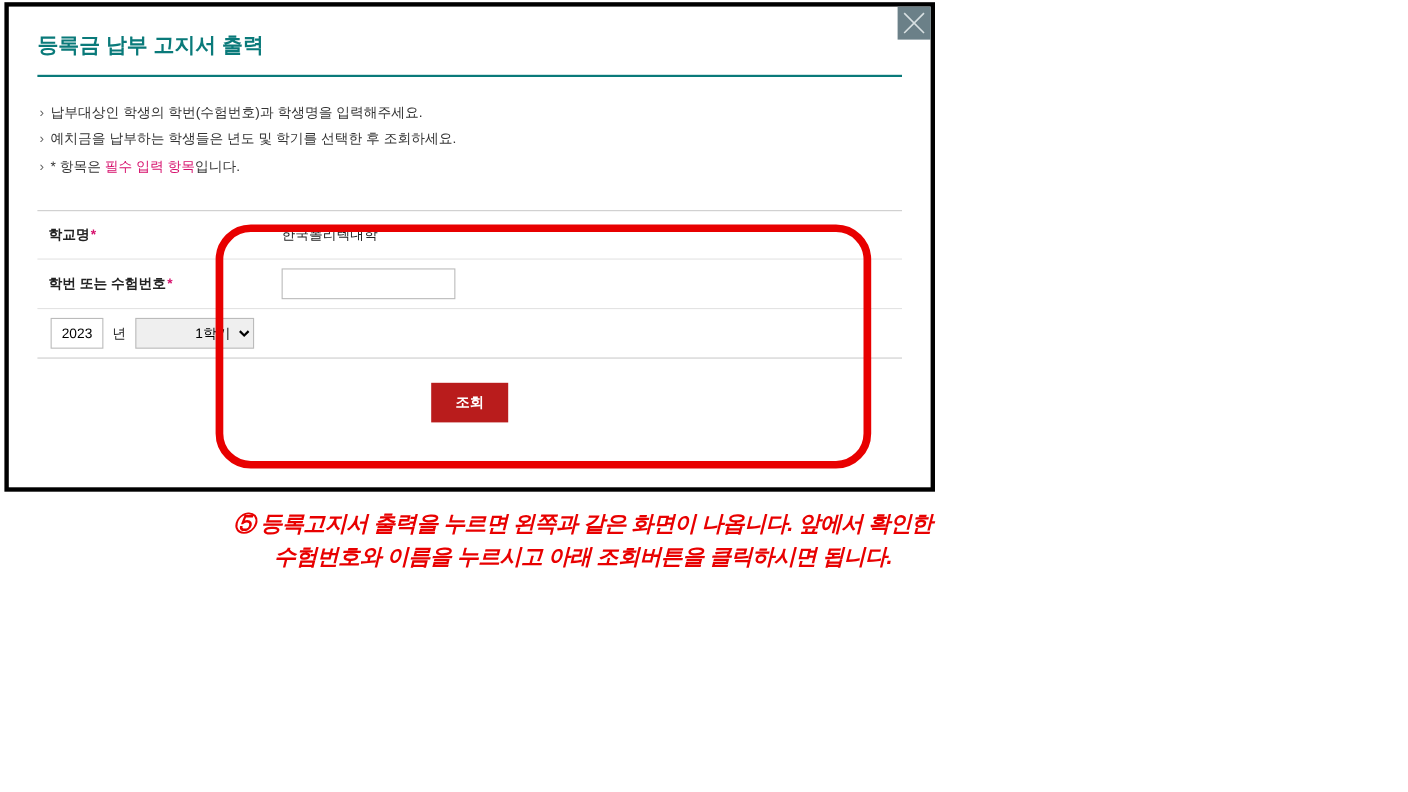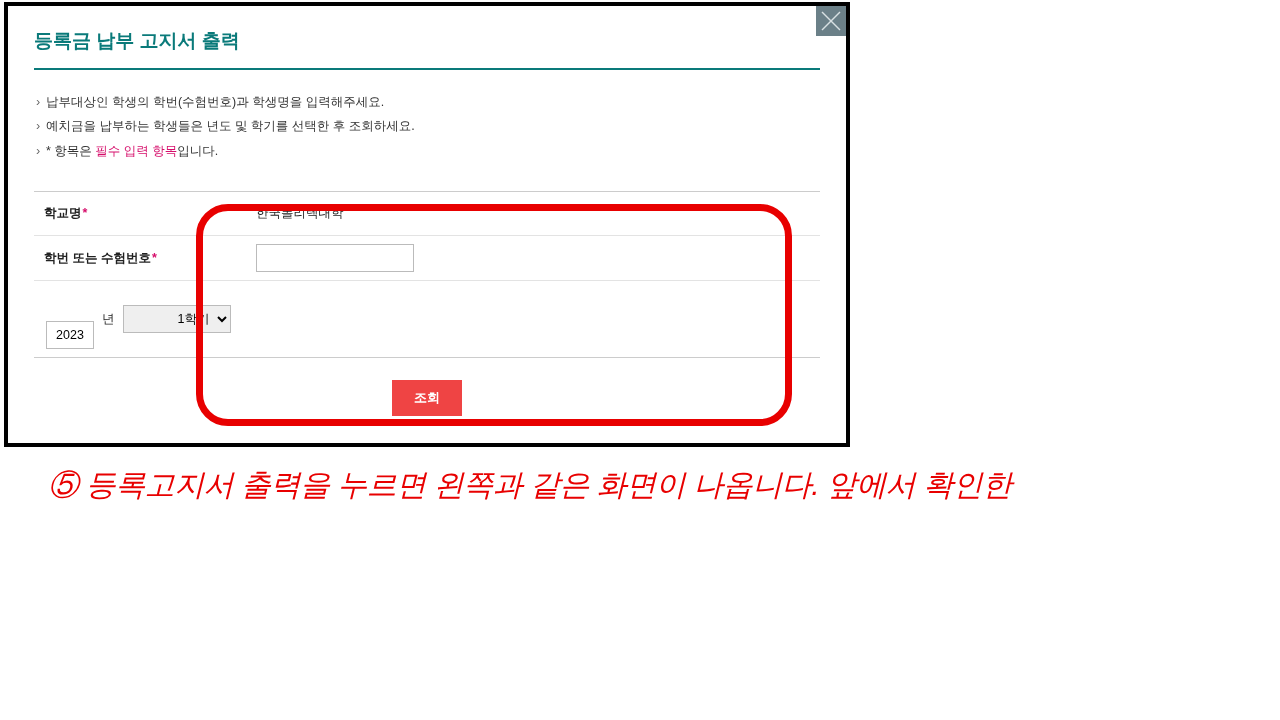--- a/index.html
+++ b/index.html
@@ -88,35 +88,35 @@
     gap: 8px;
   }
   .txt-input {
     border: 1px solid #bbb;
     height: 28px;
     padding: 2px 6px;
     font-size: 12.5px;
     width: 158px;
   }
   .txt-input.wide { width: 258px; }
-  .txt-input.narrow { width: 48px; text-align: center; margin-top: 32px; }
+  .txt-input.narrow { width: 48px; text-align: center; }
   .sel {
     border: 1px solid #bbb;
     height: 28px;
     font-size: 12.5px;
     padding: 2px 4px;
     width: 108px;
     text-align: right;
   }
   .submit-wrap {
     text-align: center;
     margin-top: 22px;
   }
   .submit-btn {
-    background: #ef4444;
+    background: #b91c1c;
     color: #fff;
     border: none;
     font-size: 13px;
     font-weight: 600;
     padding: 9px 22px;
     cursor: pointer;
   }
   .highlight-ring {
     position: absolute;
     left: 188px;
@@ -127,22 +127,22 @@
     border-radius: 32px;
     pointer-events: none;
   }
   .caption {
     position: absolute;
     left: 0;
     top: 462px;
     width: 1060px;
     text-align: center;
     color: #e80000;
-    font-weight: 400;
-    font-size: 30px;
+    font-weight: 700;
+    font-size: 20px;
     line-height: 1.5;
     font-style: italic;
     letter-spacing: -0.5px;
   }
 </style>
 </head>
 <body>
 
 <div class="dialog-wrap">
   <div class="close-btn">
@@ -194,13 +194,14 @@
     <div class="submit-wrap">
       <button class="submit-btn">조회</button>
     </div>
   </div>
 
   <div class="highlight-ring"></div>
 </div>
 
 <div class="caption">
   <span>⑤ 등록고지서 출력을 누르면 왼쪽과 같은 화면이 나옵니다. 앞에서 확인한</span><br>
+  <span>수험번호와 이름을 누르시고 아래 조회버튼을 클릭하시면 됩니다.</span>
 </div>
 
 </body></html>

